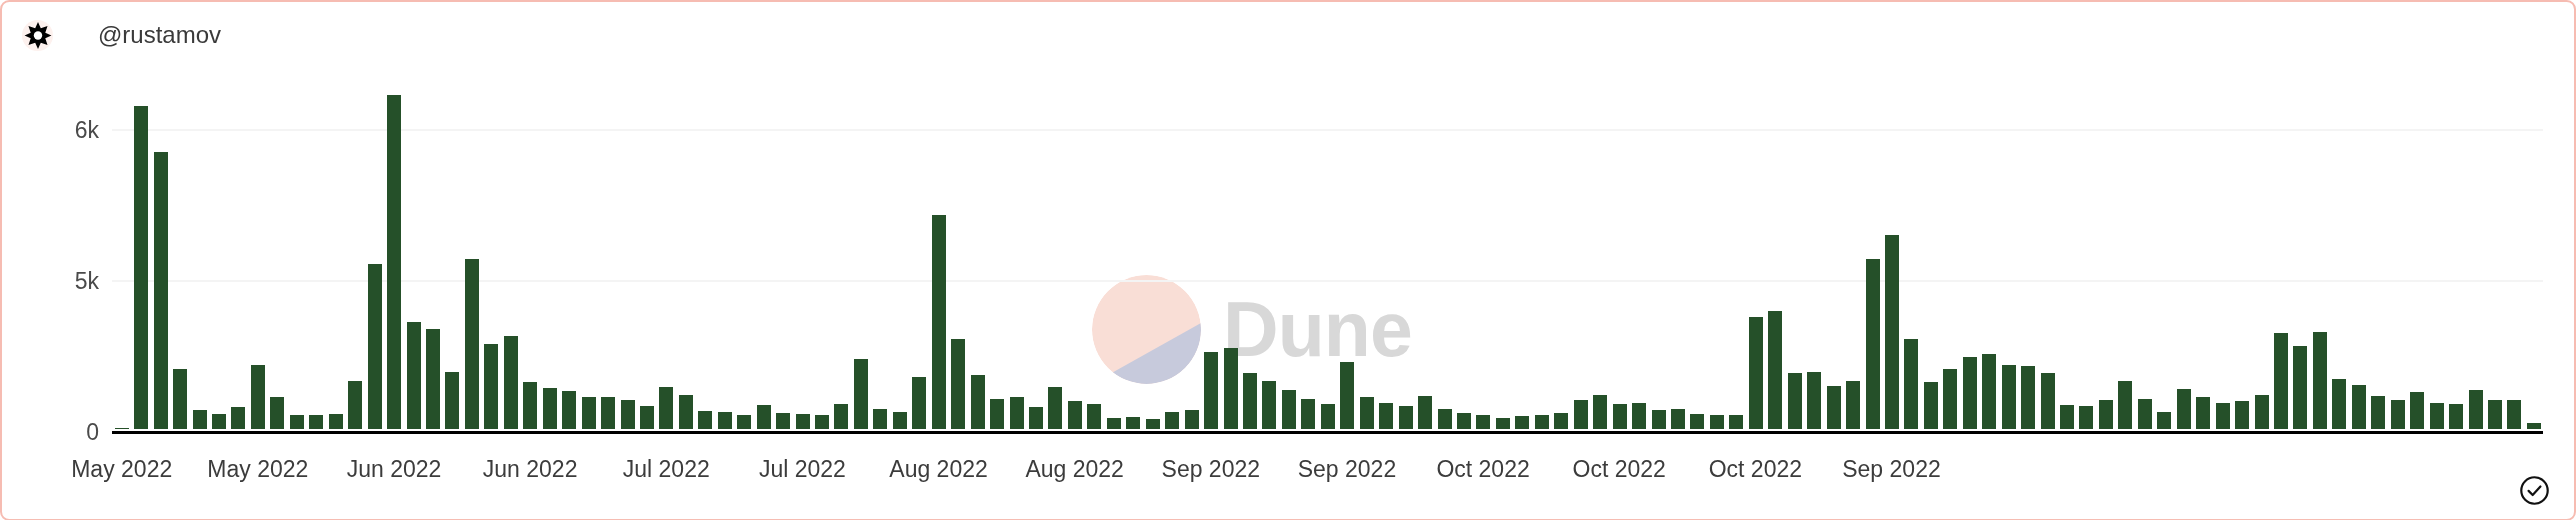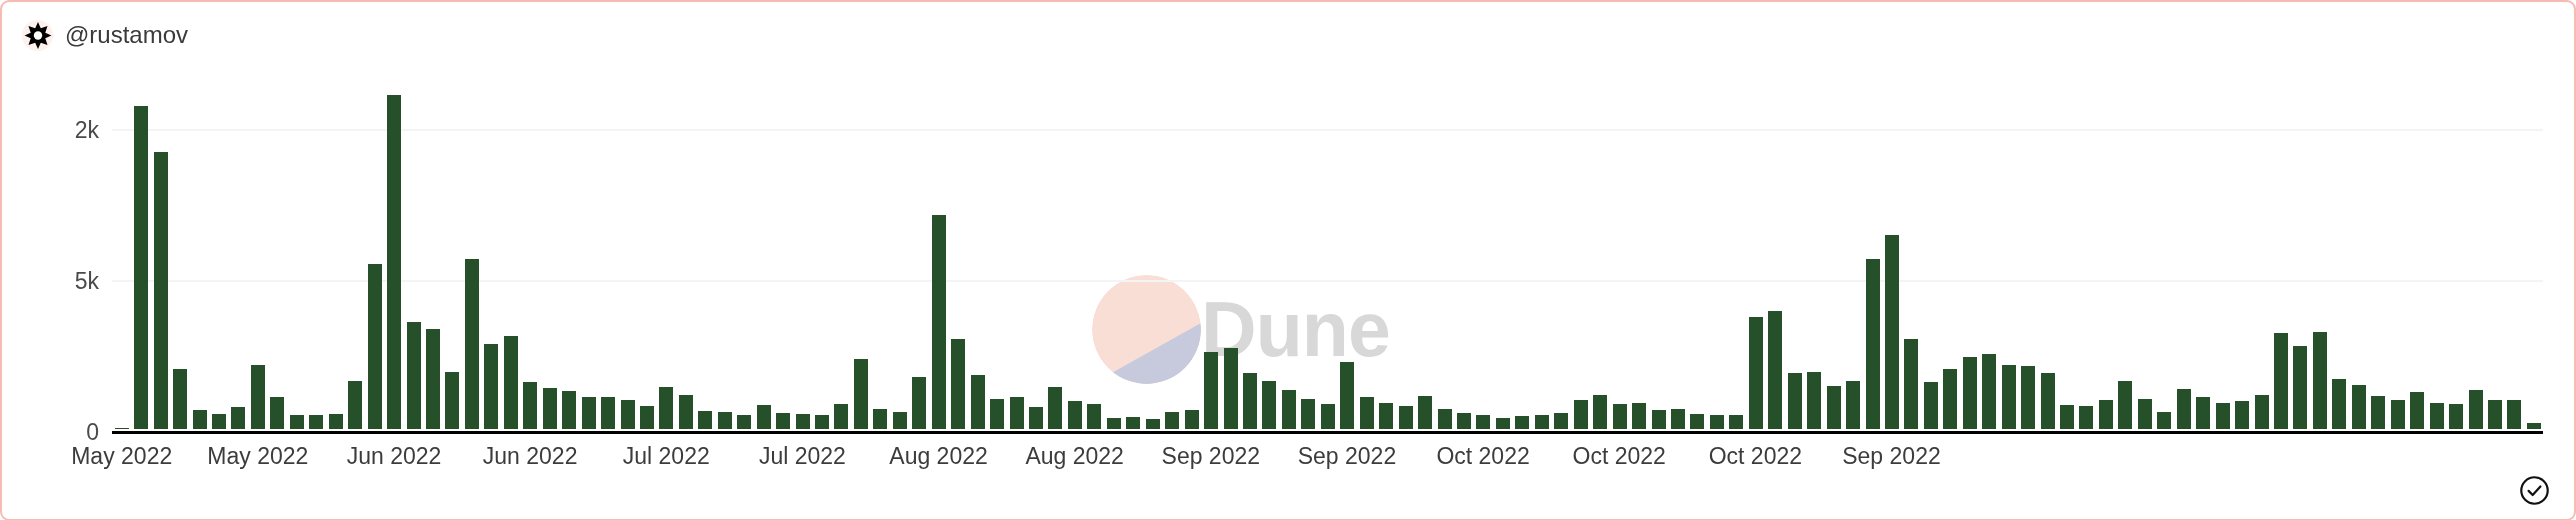--- a/index.html
+++ b/index.html
@@ -54,20 +54,21 @@
     display: flex;
     align-items: center;
     justify-content: center;
     flex: 0 0 auto;
   }
   .avatar svg { display: block; }
   .author-handle {
     font-size: 24px;
     color: #3a3a3a;
     white-space: nowrap;
+    margin-left: 33px;
   }
 
   
   .plot-wrap {
     position: absolute;
     left: 0;
     top: 66px;
     right: 0;
     bottom: 0;
   }
@@ -112,20 +113,21 @@
     background: #000000;
   }
 
   
   .watermark {
     position: absolute;
     left: 1090px;
     top: 207px;
     display: flex;
     align-items: center;
+    gap: 22px;
     pointer-events: none;
     user-select: none;
   }
   .wm-mark {
     width: 109px;
     height: 109px;
     border-radius: 50%;
     overflow: hidden;
     flex: 0 0 auto;
   }
@@ -161,21 +163,21 @@
     width: 72%;
     background: #255029;
     min-height: 0;
   }
 
   
   .x-labels {
     position: absolute;
     left: 110px;
     right: 31px;
-    top: 375px;
+    top: 388px;
     height: 37px;
     text-decoration: underline;
   }
   .x-label {
     position: absolute;
     transform: translateX(-50%);
     font-size: 23px;
     color: #3c3c3c;
     white-space: nowrap;
     top: 0;
@@ -606,21 +608,21 @@
         <div class="bar-slot">
           <div class="bar" title="380" style="height: 29px; background: rgb(37, 80, 41);"></div>
         </div>
         <div class="bar-slot">
           <div class="bar" title="80" style="height: 6px; background: rgb(37, 80, 41);"></div>
         </div>
       </div>
     <div class="y-labels">
         <div class="y-label" style="top: 364px;">0</div>
         <div class="y-label" style="top: 213px;">5k</div>
-        <div class="y-label" style="top: 62px;">2k</div>
+        <div class="y-label" style="top: 62px;">6k</div>
       </div>
     <div class="x-labels">
         <div class="x-label" style="left: 0.4%;">May 2022</div>
         <div class="x-label" style="left: 6%;">May 2022</div>
         <div class="x-label" style="left: 11.6%;">Jun 2022</div>
         <div class="x-label" style="left: 17.2%;">Jun 2022</div>
         <div class="x-label" style="left: 22.8%;">Jul 2022</div>
         <div class="x-label" style="left: 28.4%;">Jul 2022</div>
         <div class="x-label" style="left: 34%;">Aug 2022</div>
         <div class="x-label" style="left: 39.6%;">Aug 2022</div>

